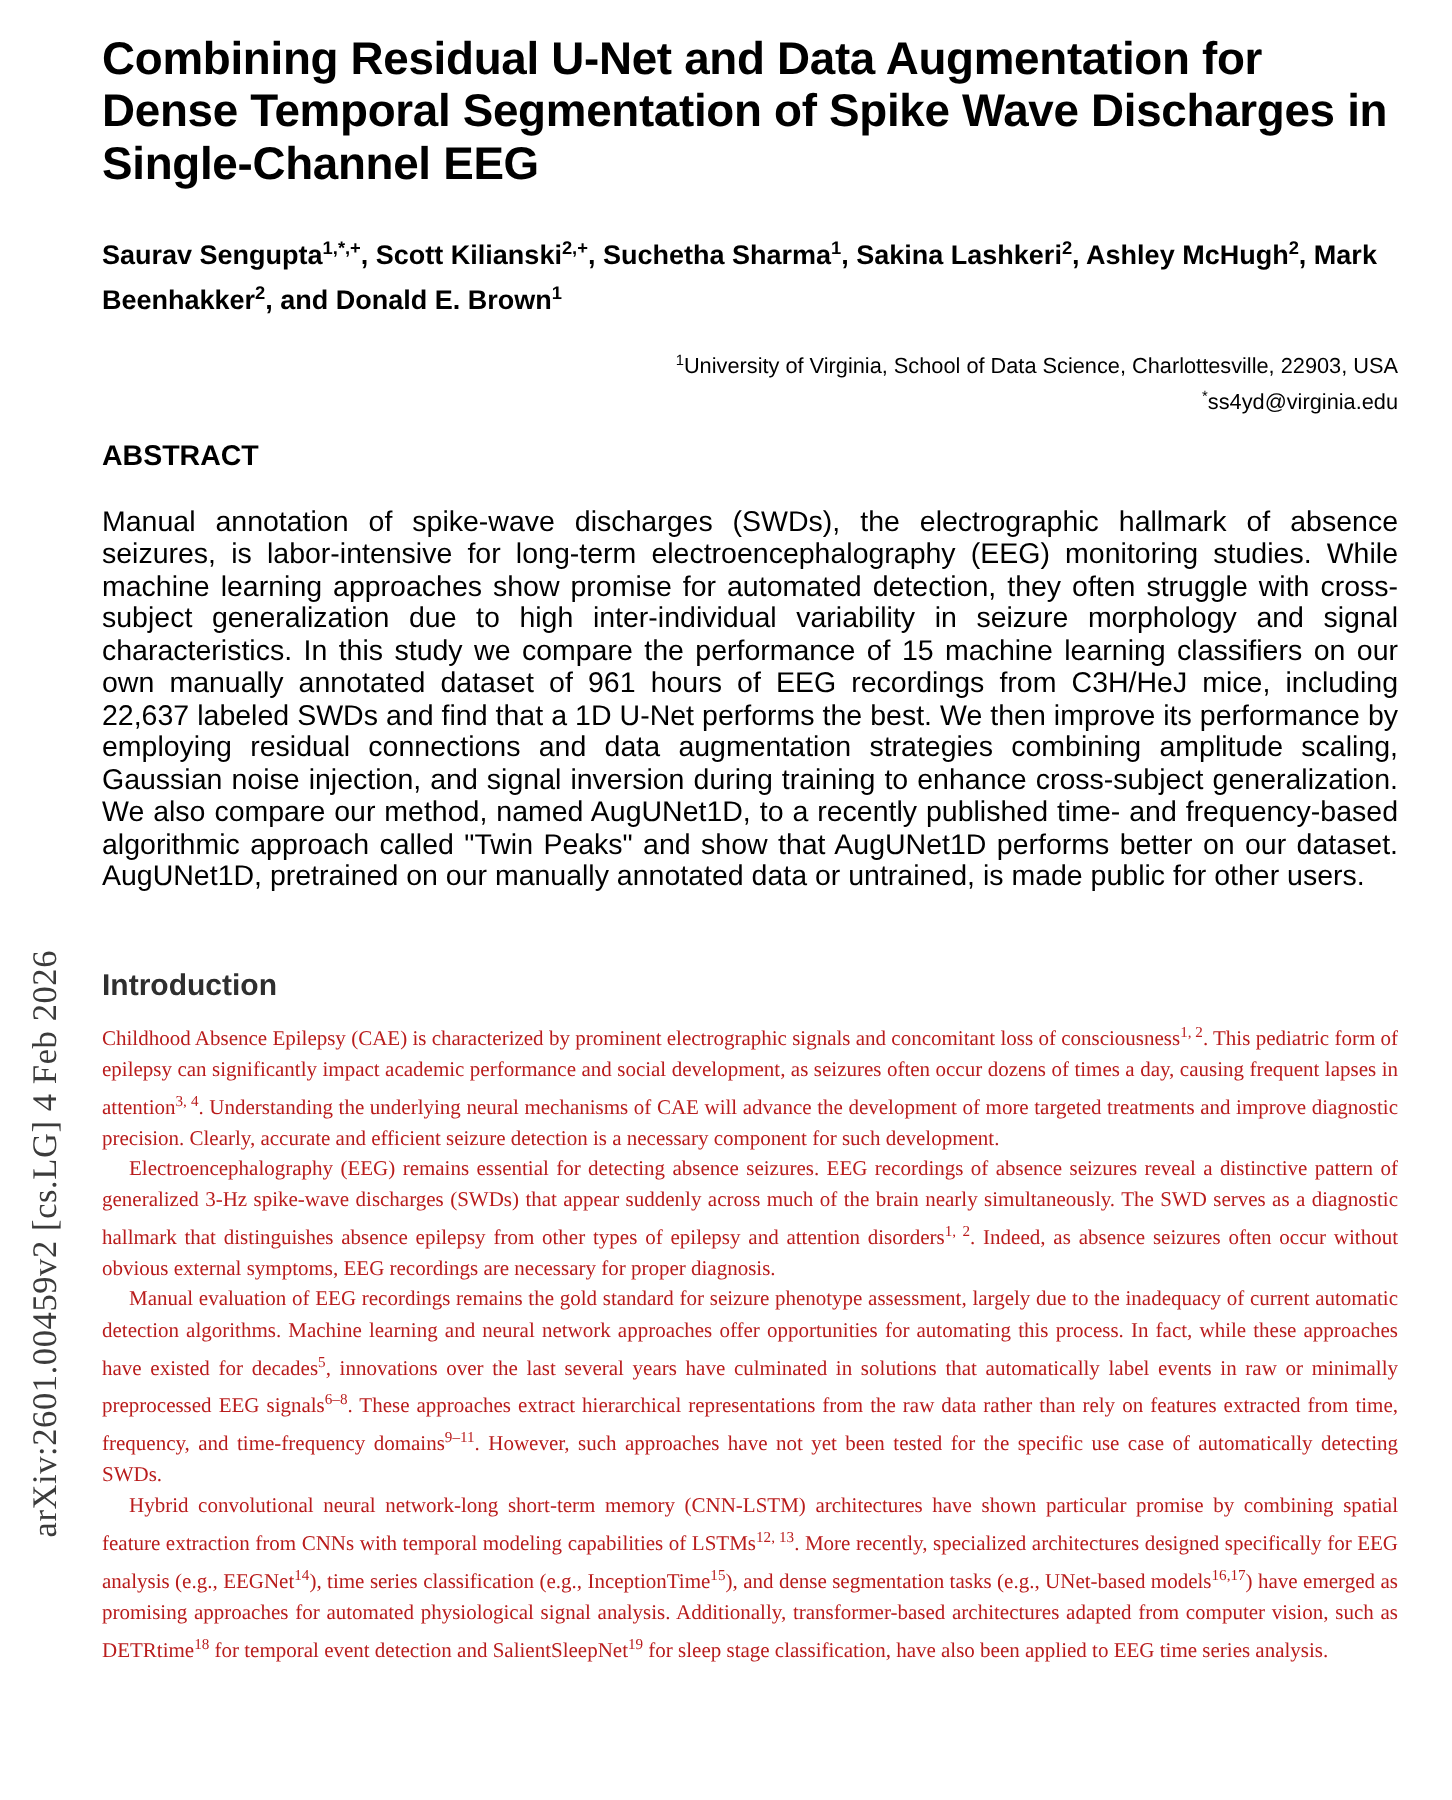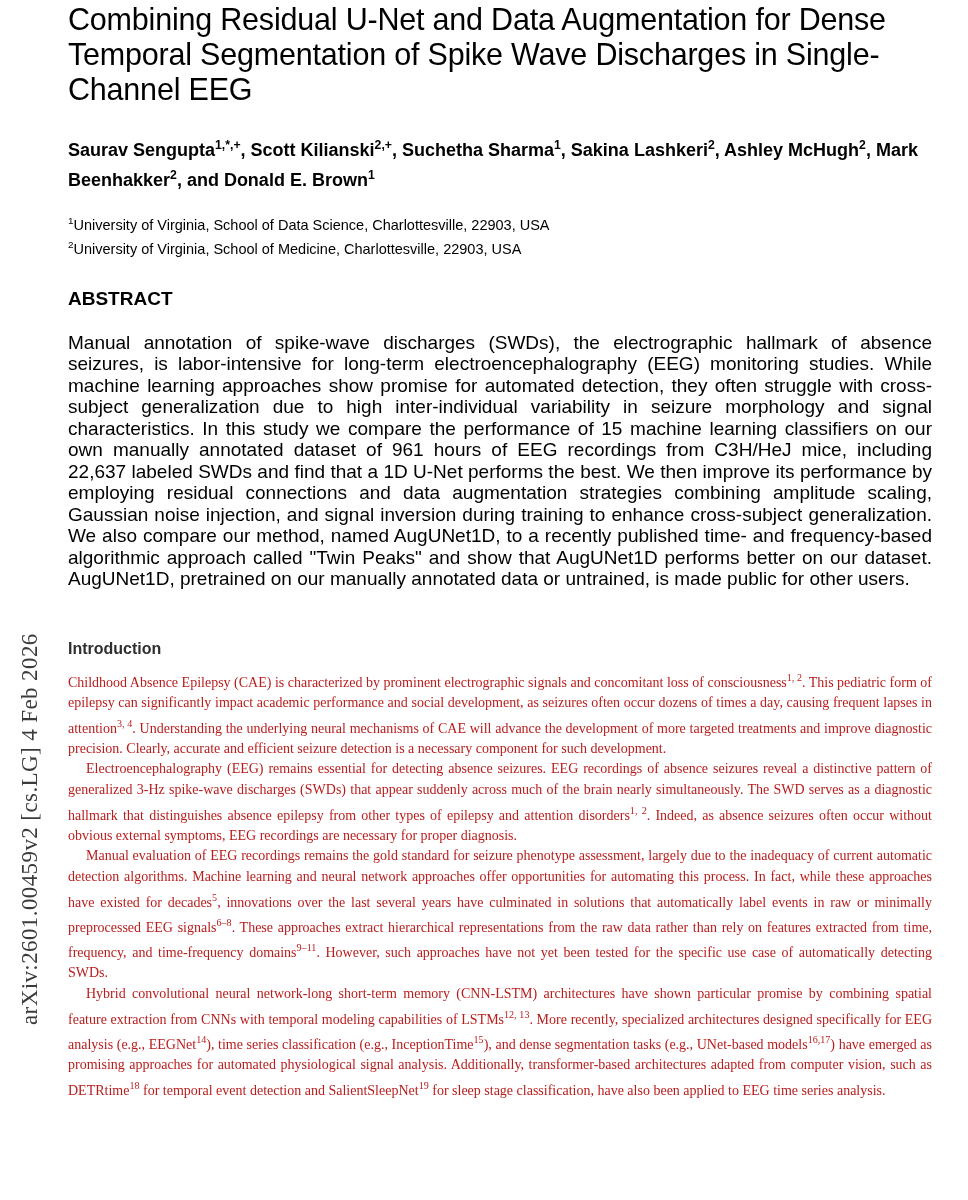--- a/index.html
+++ b/index.html
@@ -44,26 +44,26 @@
     left: 58px;
     top: 0;
     width: 910px;
     height: 1200px;
     box-sizing: border-box;
     padding: 0 36px 0 10px;
   }
 
   .title {
     font-family: "Liberation Sans", sans-serif;
-    font-weight: normal;
+    font-weight: bold;
     font-size: 30.5px;
     line-height: 35px;
     letter-spacing: -0.2px;
     margin: 0;
-    padding-top: 2px;
+    padding-top: 22px;
     color: #000;
   }
 
   .authors {
     font-family: Liberation Sans, sans-serif;
     font-weight: bold;
     font-size: 18px;
     line-height: 25px;
     margin-top: 26px;
     color: #000;
@@ -74,44 +74,45 @@
     font-weight: bold;
   }
   .affil sup { font-weight: normal; }
 
   .affil {
     font-family: "Liberation Sans", sans-serif;
     font-size: 14.5px;
     line-height: 20px;
     margin-top: 18px;
     color: #000;
+    text-align: right;
   }
   .affil div { white-space: nowrap; }
 
   .abstract-head {
     font-family: "Liberation Sans", sans-serif;
     font-weight: bold;
     font-size: 19px;
-    margin-top: 29px;
+    margin-top: 15px;
     color: #000;
   }
 
   .abstract-body {
     font-family: "Liberation Sans", sans-serif;
     font-size: 19px;
     line-height: 21.5px;
     text-align: justify;
     margin-top: 22px;
     color: #000;
   }
 
   .section-head {
     font-family: "Liberation Sans", sans-serif;
     font-weight: bold;
-    font-size: 16px;
+    font-size: 20px;
     margin-top: 50px;
     color: #2f2f2f;
   }
 
   .body-text {
     font-family: "Liberation Serif", serif;
     font-size: 14px;
     line-height: 20.6px;
     text-align: justify;
     margin-top: 10px;
@@ -132,21 +133,21 @@
 </div>
 
 <div class="page">
 
   <h1 class="title">Combining Residual U-Net and Data Augmentation for Dense Temporal Segmentation of Spike Wave Discharges in Single-Channel EEG</h1>
 
   <div class="authors">Saurav Sengupta<sup>1,*,+</sup>, Scott Kilianski<sup>2,+</sup>, Suchetha Sharma<sup>1</sup>, Sakina Lashkeri<sup>2</sup>, Ashley McHugh<sup>2</sup>, Mark Beenhakker<sup>2</sup>, and Donald E. Brown<sup>1</sup></div>
 
   <div class="affil">
     <div><sup>1</sup>University of Virginia, School of Data Science, Charlottesville, 22903, USA</div>
-    <div><sup>2</sup>University of Virginia, School of Medicine, Charlottesville, 22903, USA</div>
+    <div><sup>*</sup>ss4yd@virginia.edu</div>
   </div>
 
   <div class="abstract-head">ABSTRACT</div>
   <div class="abstract-body">Manual annotation of spike-wave discharges (SWDs), the electrographic hallmark of absence seizures, is labor-intensive for long-term electroencephalography (EEG) monitoring studies. While machine learning approaches show promise for automated detection, they often struggle with cross-subject generalization due to high inter-individual variability in seizure morphology and signal characteristics. In this study we compare the performance of 15 machine learning classifiers on our own manually annotated dataset of 961 hours of EEG recordings from C3H/HeJ mice, including 22,637 labeled SWDs and find that a 1D U-Net performs the best. We then improve its performance by employing residual connections and data augmentation strategies combining amplitude scaling, Gaussian noise injection, and signal inversion during training to enhance cross-subject generalization. We also compare our method, named AugUNet1D, to a recently published time- and frequency-based algorithmic approach called "Twin Peaks" and show that AugUNet1D performs better on our dataset. AugUNet1D, pretrained on our manually annotated data or untrained, is made public for other users.</div>
 
   <div class="section-head">Introduction</div>
 
   <div class="body-text">
     <p class="first">Childhood Absence Epilepsy (CAE) is characterized by prominent electrographic signals and concomitant loss of consciousness<sup>1, 2</sup>. This pediatric form of epilepsy can significantly impact academic performance and social development, as seizures often occur dozens of times a day, causing frequent lapses in attention<sup>3, 4</sup>. Understanding the underlying neural mechanisms of CAE will advance the development of more targeted treatments and improve diagnostic precision. Clearly, accurate and efficient seizure detection is a necessary component for such development.</p>
     <p>Electroencephalography (EEG) remains essential for detecting absence seizures. EEG recordings of absence seizures reveal a distinctive pattern of generalized 3-Hz spike-wave discharges (SWDs) that appear suddenly across much of the brain nearly simultaneously. The SWD serves as a diagnostic hallmark that distinguishes absence epilepsy from other types of epilepsy and attention disorders<sup>1, 2</sup>. Indeed, as absence seizures often occur without obvious external symptoms, EEG recordings are necessary for proper diagnosis.</p>

